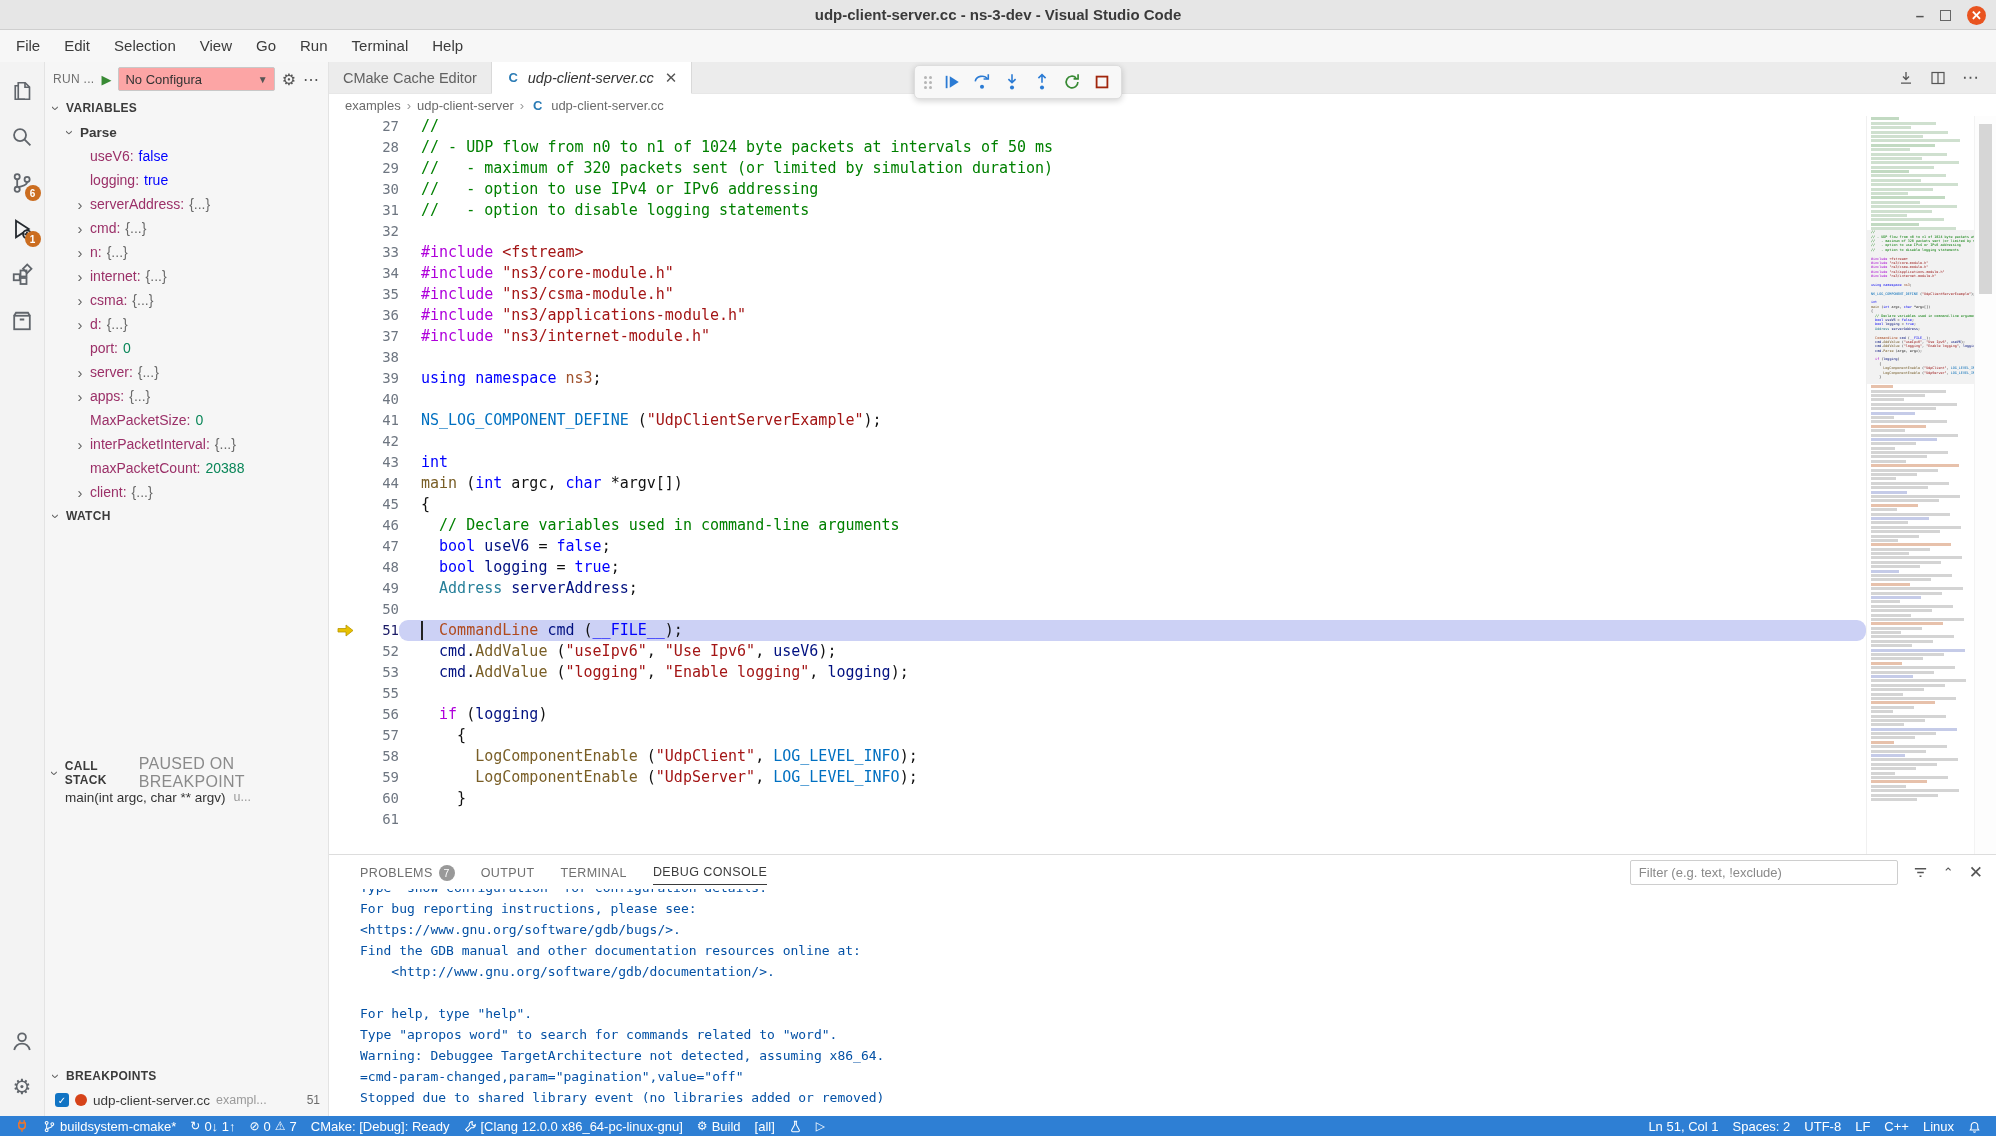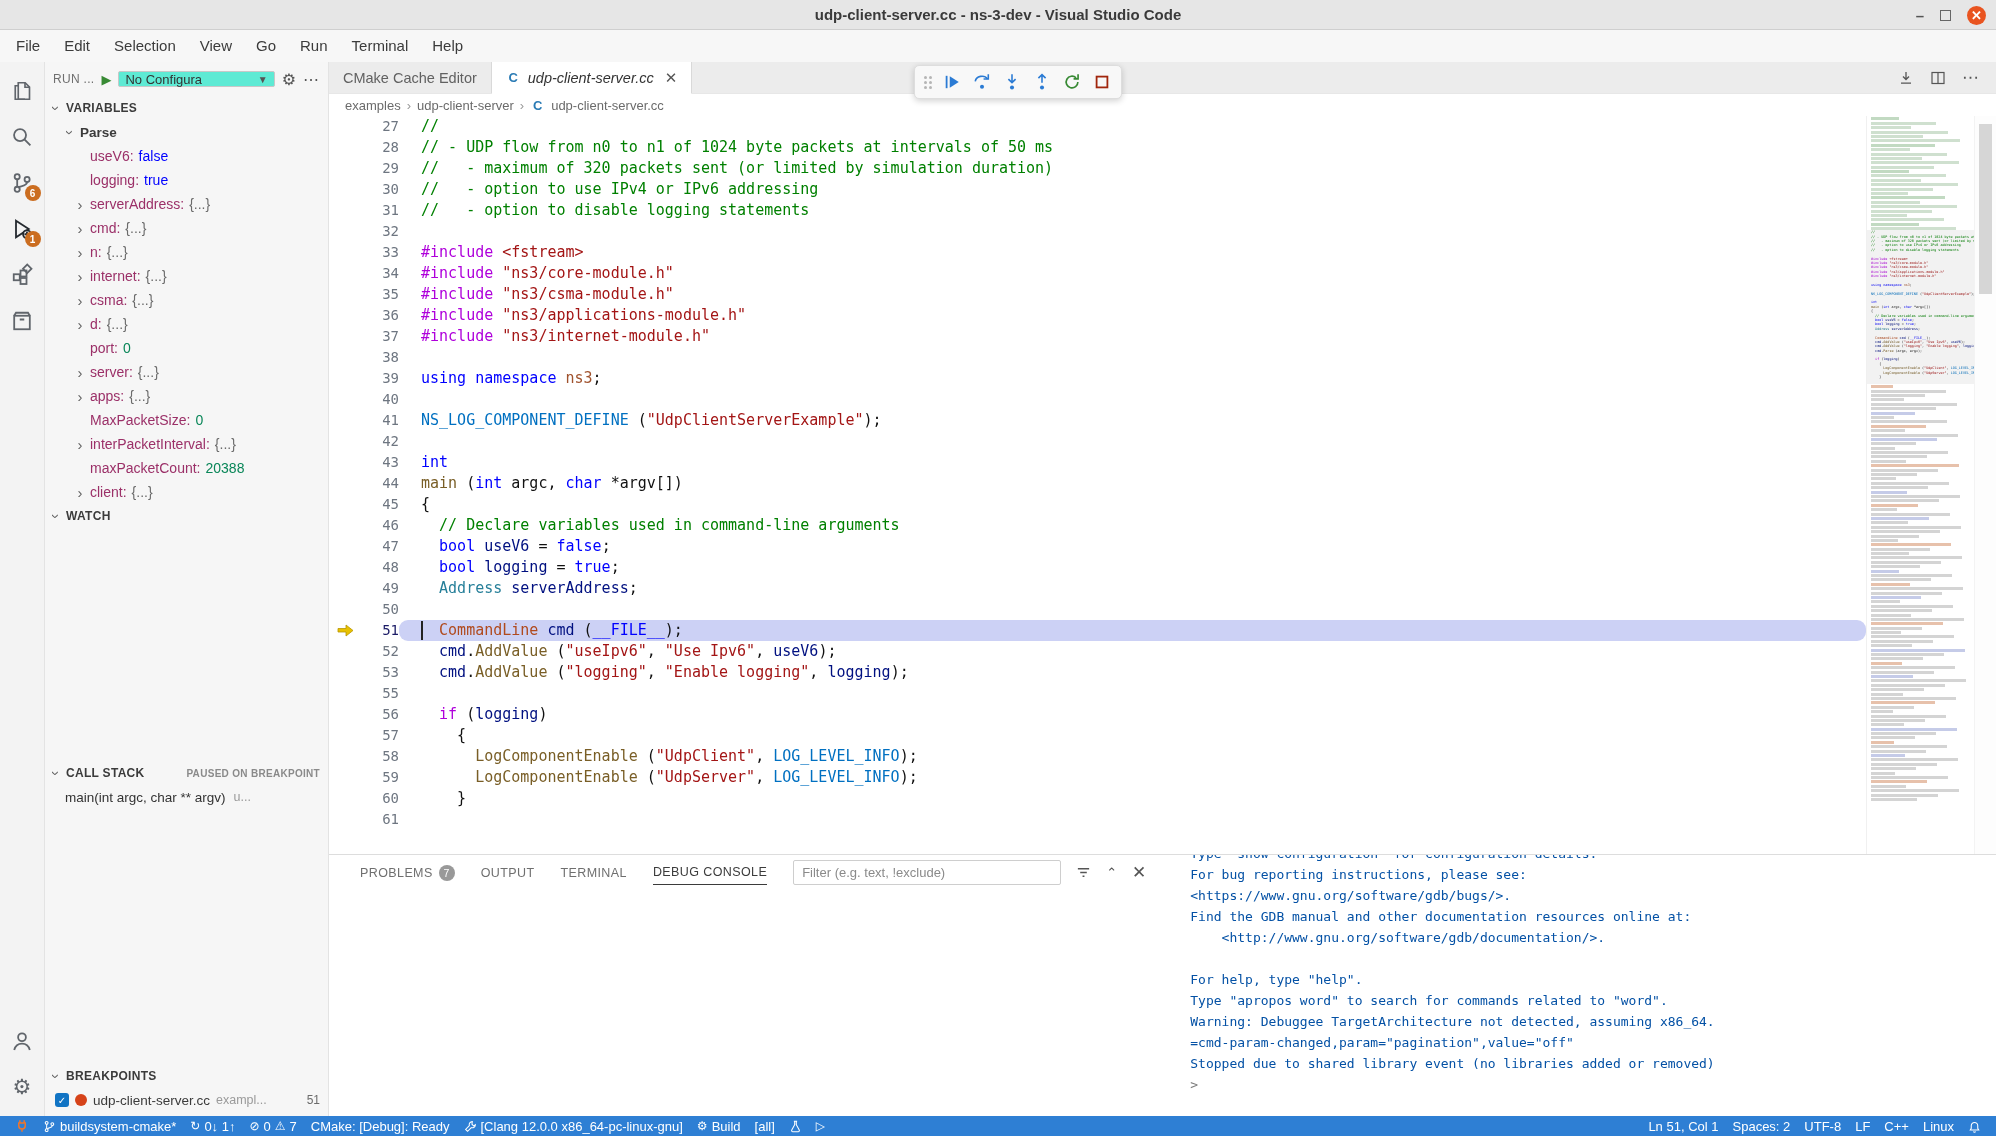--- a/index.html
+++ b/index.html
@@ -40,42 +40,42 @@
     display:flex; align-items:center; justify-content:center; padding:0 3px; }
   .ab-bottom { margin-top:auto; margin-bottom:6px; display:flex; flex-direction:column; align-items:center; }
   .gear-glyph { font-size:21px; color:#60656b; }
 
   
   .sidebar { width:284px; flex:none; background:#f6f6f6; border-right:1px solid #e3e3e3;
     display:flex; flex-direction:column; font-size:14px; overflow:hidden; padding-bottom:4px; }
   .run-row { height:34px; flex:none; display:flex; align-items:center; gap:7px; padding:0 8px; }
   .run-label { font-size:12px; color:#6f6f6f; letter-spacing:.3px; white-space:nowrap; }
   .play-glyph { color:#388a34; font-size:13px; }
-  .cfg-dd { flex:1; min-width:0; height:16px; background:#5eead4; border:1px solid #c8c8c8; border-radius:2px;
+  .cfg-dd { flex:1; min-width:0; height:24px; background:#fca5a5; border:1px solid #c8c8c8; border-radius:2px;
     display:flex; align-items:center; padding:0 6px; font-size:13px; color:#333; gap:4px; }
   .cfg-dd .lbl { flex:1; overflow:hidden; white-space:nowrap; }
   .dd-chev { color:#555; font-size:10px; }
   .sb-gear { font-size:16px; color:#555; }
   .sb-more { font-size:16px; color:#555; letter-spacing:1px; }
 
   .sec-h { height:24px; flex:none; display:flex; align-items:center; gap:5px; padding-left:6px;
     font-size:12px; font-weight:bold; color:#3b3b3b; letter-spacing:.3px; }
   .chev { color:#616161; font-size:15px; font-weight:normal; width:10px; text-align:center; line-height:1; }
   .chev.open { transform:rotate(90deg); }
   .chev.hidden { visibility:hidden; }
 
   .scope-row { height:24px; flex:none; display:flex; align-items:center; gap:5px; padding-left:20px; font-weight:bold; font-size:13.5px; color:#3b3b3b; }
   .vrow { height:24px; display:flex; align-items:center; gap:5px; padding-left:30px; white-space:nowrap; overflow:hidden; }
   .vname { color:#9b3068; }
   .vval.bool { color:#0000ff; }
   .vval.num { color:#098658; }
   .vval.obj { color:#6b6b6b; }
 
   .watch-space { height:233px; flex:none; }
-  .cs-status { margin-left:auto; margin-right:8px; font-size:10px; font-weight:bold; color:#8a8a8a; letter-spacing:.3px; }
+  .cs-status { margin-left:auto; margin-right:8px; font-size:16px; font-weight:normal; color:#8a8a8a; letter-spacing:.3px; }
   .frame-row { height:24px; flex:none; display:flex; align-items:center; padding-left:20px; gap:8px; font-size:13.5px; color:#333; white-space:nowrap; overflow:hidden; }
   .frame-suffix { color:#9a9a9a; font-size:12.5px; }
 
   .bp-sec { margin-top:auto; }
   .bp-row { height:24px; flex:none; display:flex; align-items:center; gap:6px; padding:0 8px 0 10px; white-space:nowrap; overflow:hidden; }
   .bp-check { width:14px; height:14px; flex:none; border-radius:3px; background:#1174c4; color:#fff; font-size:10px;
     display:flex; align-items:center; justify-content:center; }
   .bp-dot { width:12px; height:12px; flex:none; border-radius:50%; background:#d64319; }
   .bp-file { color:#3b3b3b; font-size:13.5px; }
   .bp-path { color:#9a9a9a; font-size:12.5px; overflow:hidden; text-overflow:ellipsis; }
@@ -122,21 +122,21 @@
   .s-kw2{color:#af00db}.s-fn{color:#795e26}.s-cls{color:#267f99}.s-cls2{color:#b04a1e}
   .s-var{color:#001080}.s-mac{color:#0070c1}.s-ns{color:#a0522d}.s-pl{color:#111}
 
   .minimap { width:108px; flex:none; border-left:1px solid #f0f0f0; overflow:hidden; position:relative; background:#fff; }
   .mm-line { font-family:"DejaVu Sans Mono", monospace; font-size:3.4px; line-height:4.4px; height:4.4px; white-space:pre; overflow:hidden; padding-left:4px; }
   .mm-viewport { position:absolute; left:0; right:0; background:rgba(0,0,0,.05); pointer-events:none; }
   .vscrollbar { width:22px; flex:none; position:relative; background:#fdfdfd; border-left:1px solid #f3f3f3; }
   .vthumb { position:absolute; left:4px; right:4px; top:8px; height:170px; background:rgba(100,100,100,.25); }
 
   
-  .panel { height:262px; flex:none; border-top:1px solid #ddd; background:#fff; display:flex; flex-direction:row; }
+  .panel { height:262px; flex:none; border-top:1px solid #ddd; background:#fff; display:flex; flex-direction:column; }
   .panel-tabs { height:34px; flex:none; display:flex; align-items:center; gap:26px; padding-left:31px; }
   .ptab { font-size:12.5px; letter-spacing:.4px; color:#6f6f6f; display:flex; align-items:center; gap:6px; padding:6px 0 5px; }
   .ptab.active { color:#3b3b3b; border-bottom:1px solid #3b3b3b; }
   .pbadge { min-width:16px; height:16px; border-radius:9px; background:#999; color:#fff; font-size:10.5px;
     display:flex; align-items:center; justify-content:center; padding:0 3px; }
   .panel-right { margin-left:auto; display:flex; align-items:center; gap:15px; padding-right:13px; }
   .filter-input { width:268px; height:25px; border:1px solid #cecece; border-radius:2px; font-size:13px;
     padding:0 8px; color:#333; font-family:"Liberation Sans", sans-serif; outline:none; background:#fff; }
   .filter-input::placeholder { color:#8a8a8a; }
   .pr-icon { color:#555; display:flex; align-items:center; }

